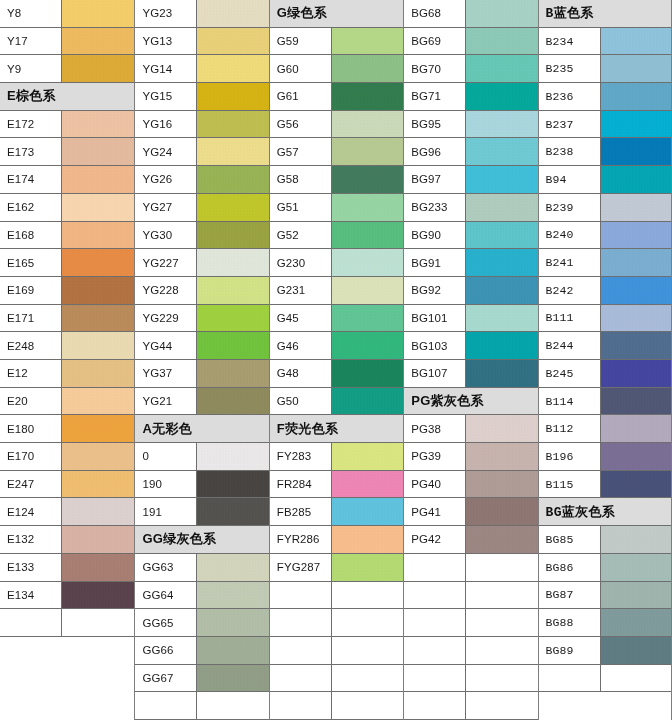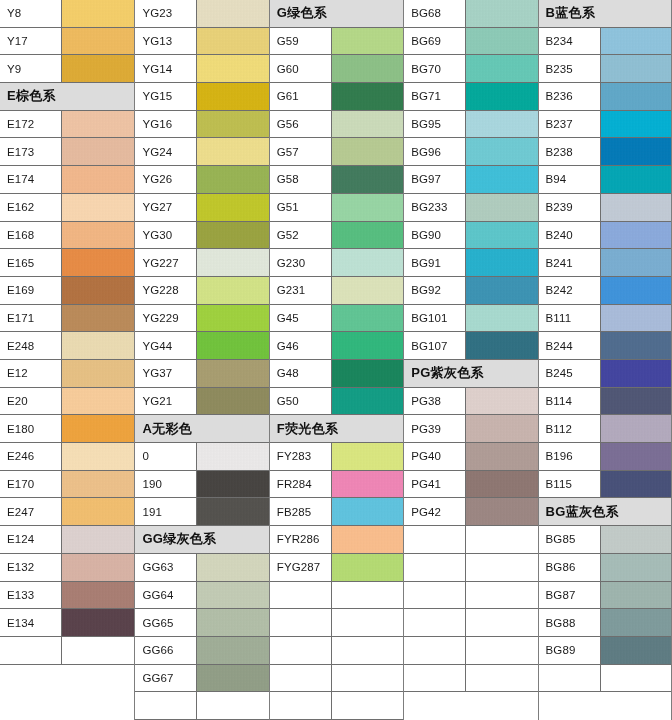--- a/index.html
+++ b/index.html
@@ -15,21 +15,21 @@
     box-sizing:border-box;
   }
   .col{
     display:grid;
     grid-auto-rows:1fr;
     grid-template-rows:repeat(26,1fr);
     border-left:1px solid #7d7d7d;
     box-sizing:border-box;
   }
   .col:first-child{border-left:none;}
-  .col:last-child{border-right:1px solid #7d7d7d;}
+  .col:last-child{border-right:1px solid #7d7d7d;font-family:Liberation Mono, monospace;}
 
   .row{
     display:grid;
     grid-template-columns:62px 1fr;
     border-bottom:1px solid #6e6e6e;
     box-sizing:border-box;
     min-height:0;
     overflow:hidden;
   }
   .col:first-child .row{grid-template-columns:62px 1fr;}
@@ -143,24 +143,20 @@
       </div>
       <div class="row">
         <div class="lbl">E20</div>
         <div class="sw" style="background: rgb(249, 205, 154);"></div>
       </div>
       <div class="row">
         <div class="lbl">E180</div>
         <div class="sw" style="background: rgb(240, 163, 59);"></div>
       </div>
       <div class="row">
-        <div class="lbl">E246</div>
-        <div class="sw" style="background: rgb(248, 224, 182);"></div>
-      </div>
-      <div class="row">
         <div class="lbl">E170</div>
         <div class="sw" style="background: rgb(238, 193, 137);"></div>
       </div>
       <div class="row">
         <div class="lbl">E247</div>
         <div class="sw" style="background: rgb(243, 191, 110);"></div>
       </div>
       <div class="row">
         <div class="lbl">E124</div>
         <div class="sw" style="background: rgb(222, 210, 208);"></div>
@@ -431,20 +427,24 @@
         <div class="lbl">BG91</div>
         <div class="sw" style="background: rgb(36, 177, 206);"></div>
       </div>
       <div class="row">
         <div class="lbl">BG92</div>
         <div class="sw" style="background: rgb(58, 147, 180);"></div>
       </div>
       <div class="row">
         <div class="lbl">BG101</div>
         <div class="sw" style="background: rgb(168, 219, 208);"></div>
+      </div>
+      <div class="row">
+        <div class="lbl">BG103</div>
+        <div class="sw" style="background: rgb(0, 165, 172);"></div>
       </div>
       <div class="row">
         <div class="lbl">BG107</div>
         <div class="sw" style="background: rgb(46, 111, 130);"></div>
       </div>
       <div class="row hdr">
         <span>PG紫灰色系</span>
       </div>
       <div class="row">
         <div class="lbl">PG38</div>

